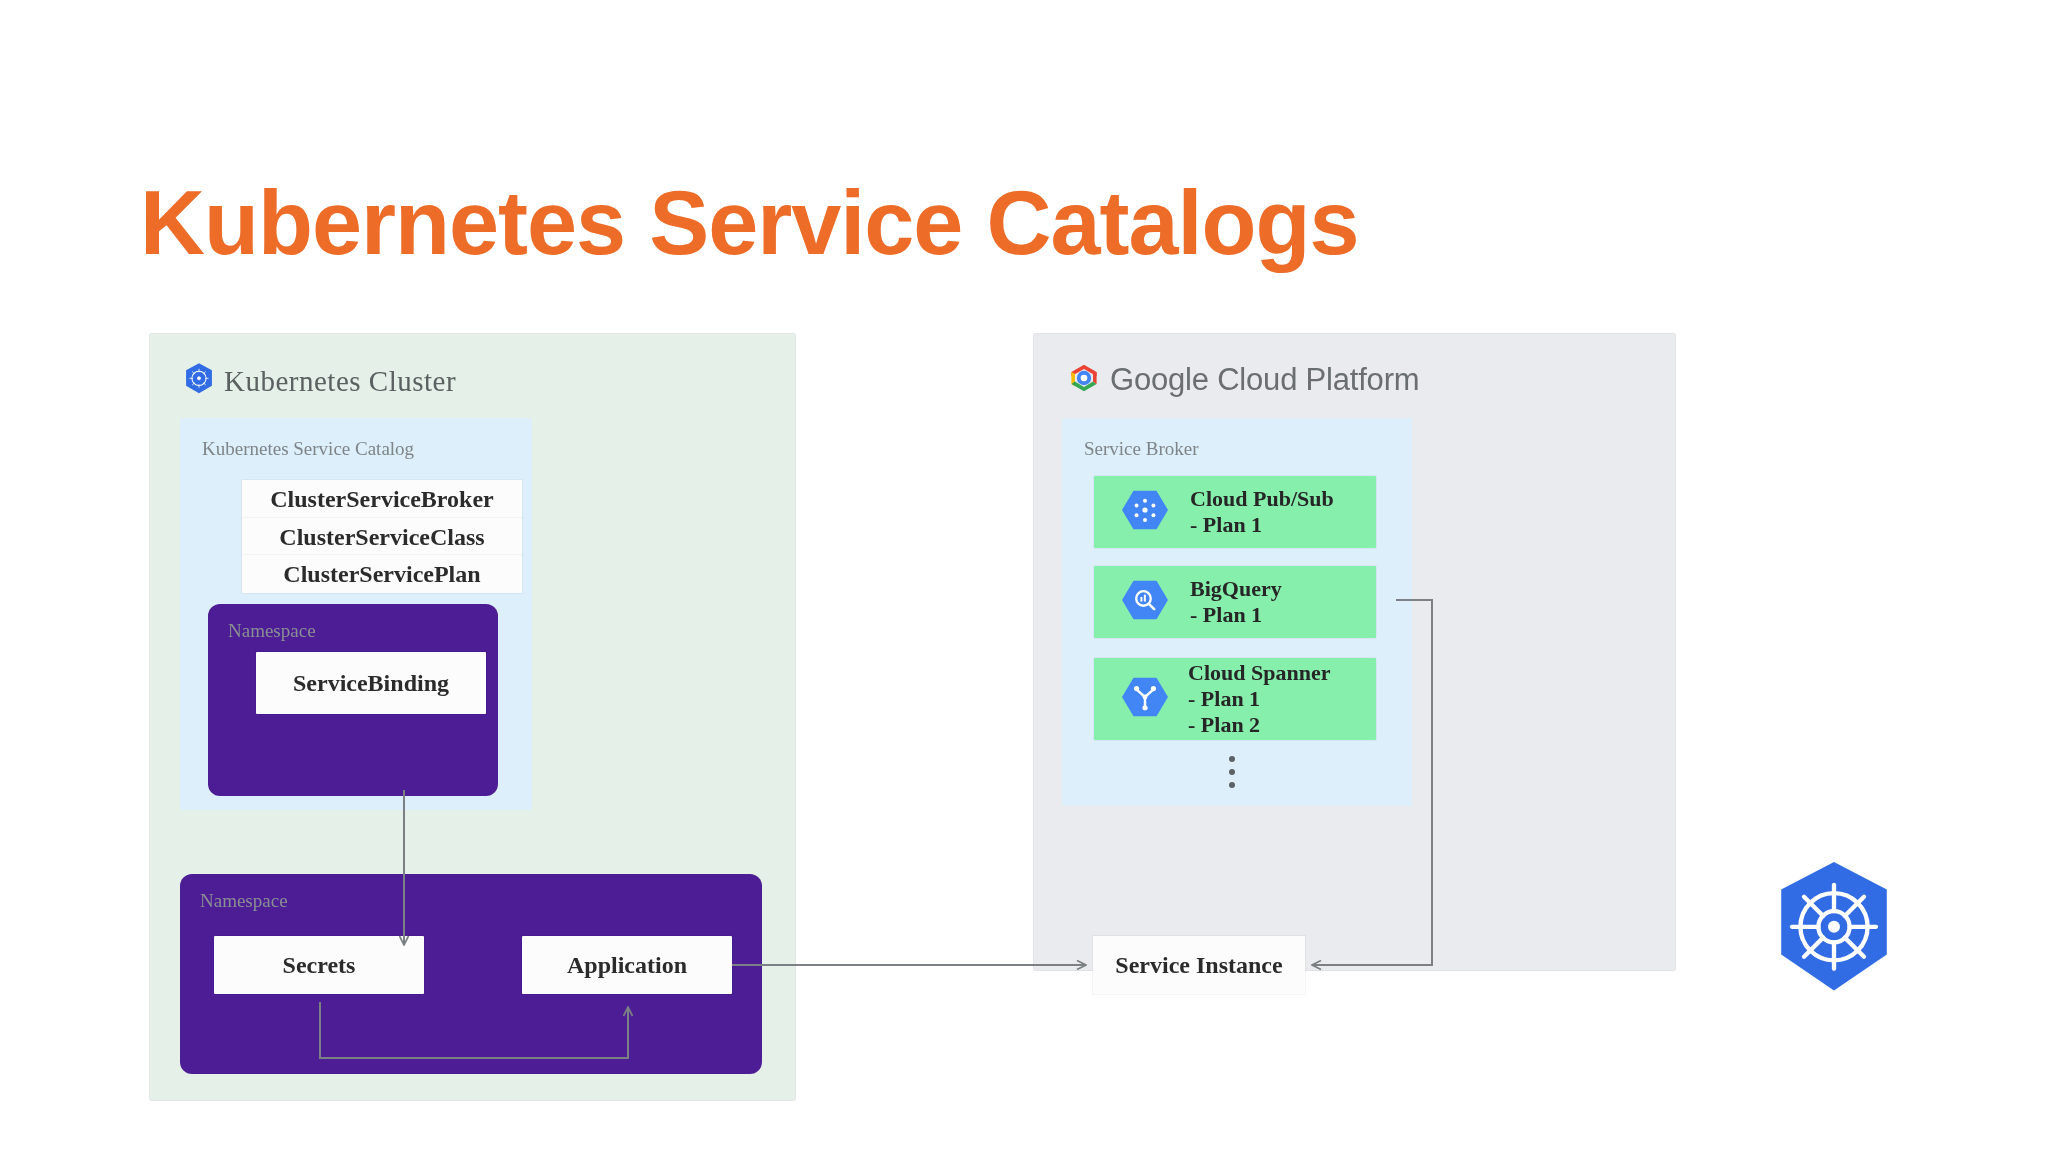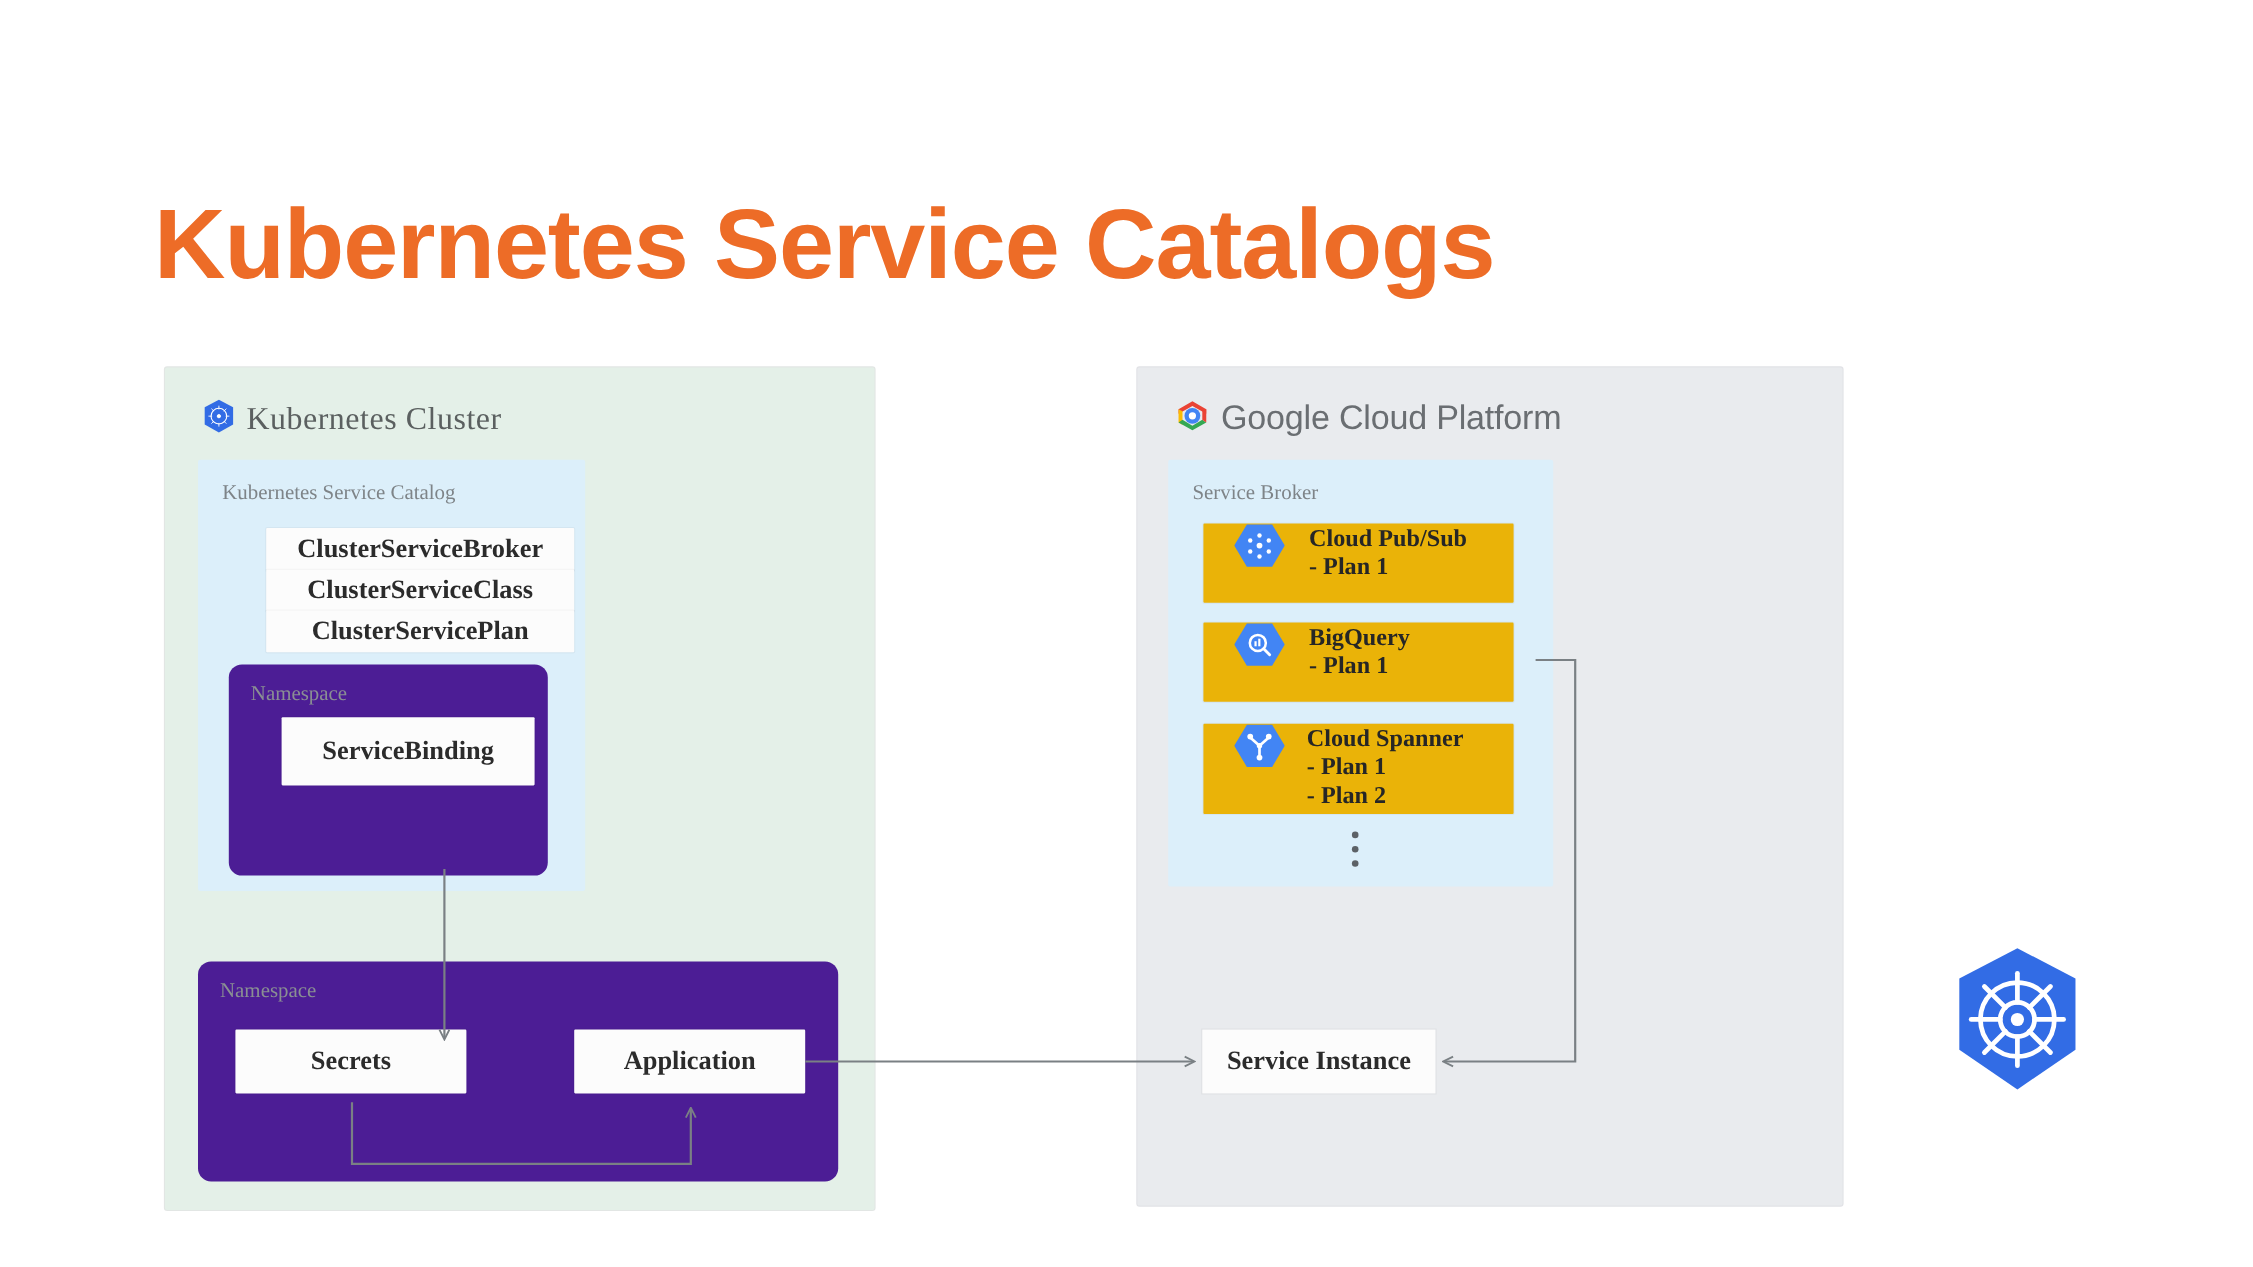--- a/index.html
+++ b/index.html
@@ -43,21 +43,21 @@
     top: 334px;
     width: 645px;
     height: 766px;
     background: #E4F0E8;
     box-shadow: 0 0 0 1px rgba(190,200,195,0.45);
   }
   #gcp-panel {
     left: 1034px;
     top: 334px;
     width: 641px;
-    height: 762px;
+    height: 636px;
     background: #E9EBEE;
     box-shadow: 0 0 0 1px rgba(195,198,205,0.5);
   }
 
   .panel-header {
     position: absolute;
     left: 32px;
     top: 28px;
     display: flex;
     align-items: center;
@@ -160,25 +160,25 @@
 
   #nsres-0 { left: 48px; top: 48px; width: 230px; height: 62px; }
   #nsres-1 { left: 48px; top: 120px; width: 230px; height: 62px; }
 
   #lower-0 { left: 34px; top: 62px; width: 210px; height: 58px; }
   #lower-1 { left: 342px; top: 62px; width: 210px; height: 58px; }
 
   
   .svc-card {
     position: absolute;
-    background: #eab308;
+    background: #86efac;
     border-radius: 1px;
     box-shadow: 0 0 0 1px rgba(0,0,0,0.035);
     display: flex;
-    align-items: flex-start;
+    align-items: center;
     padding-left: 28px;
     gap: 22px;
   }
   #svc-0 { left: 32px; top: 58px;  width: 282px; height: 72px; }
   #svc-1 { left: 32px; top: 148px; width: 282px; height: 72px; }
   #svc-2 { left: 32px; top: 240px; width: 282px; height: 82px; gap: 20px; }
 
   .svc-text {
     display: flex;
     flex-direction: column;

